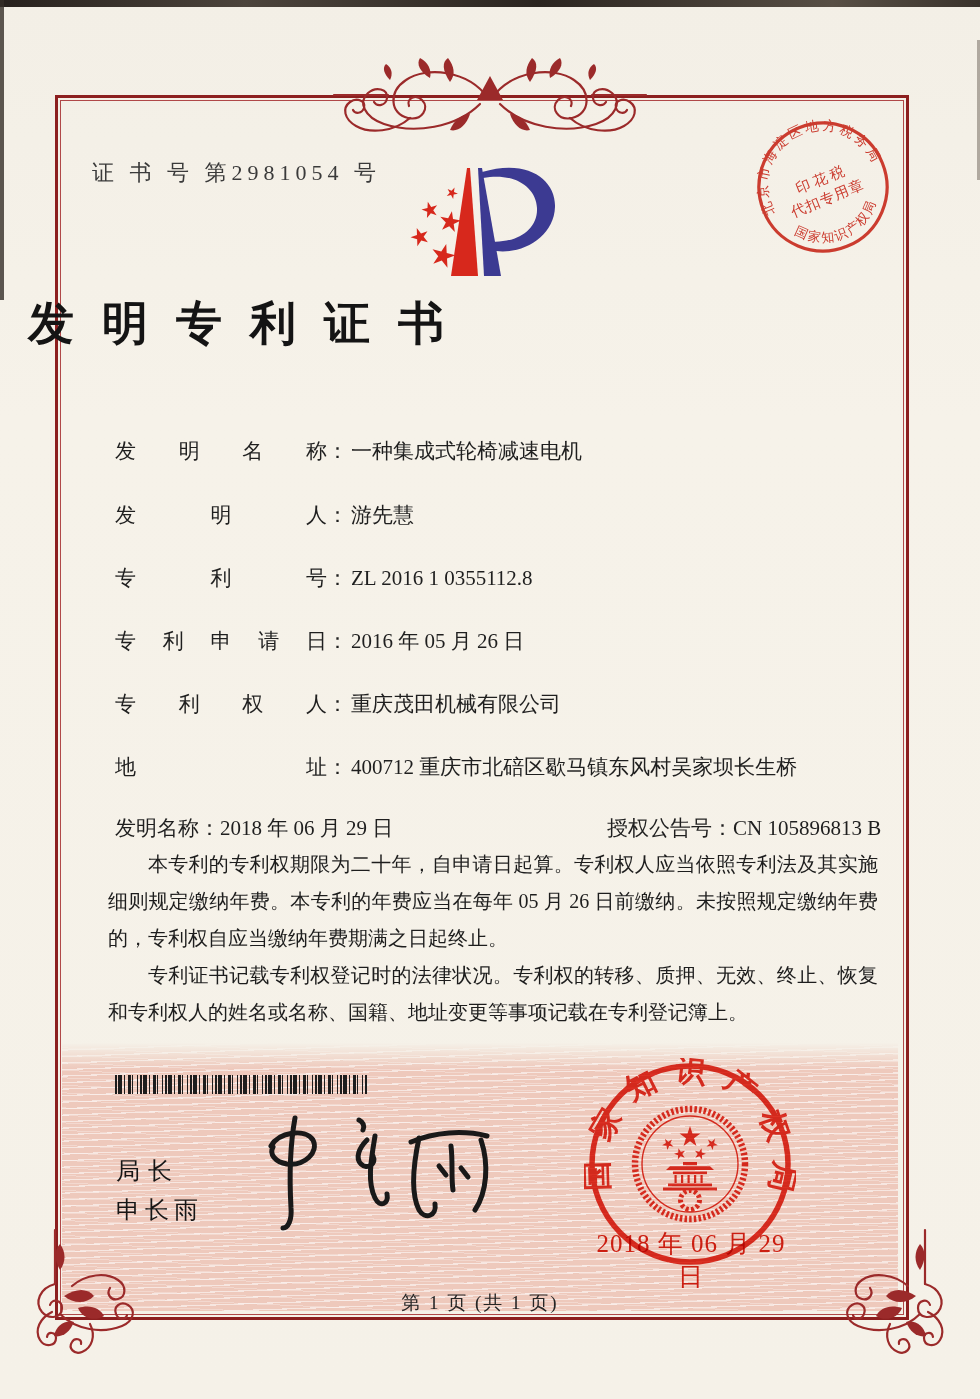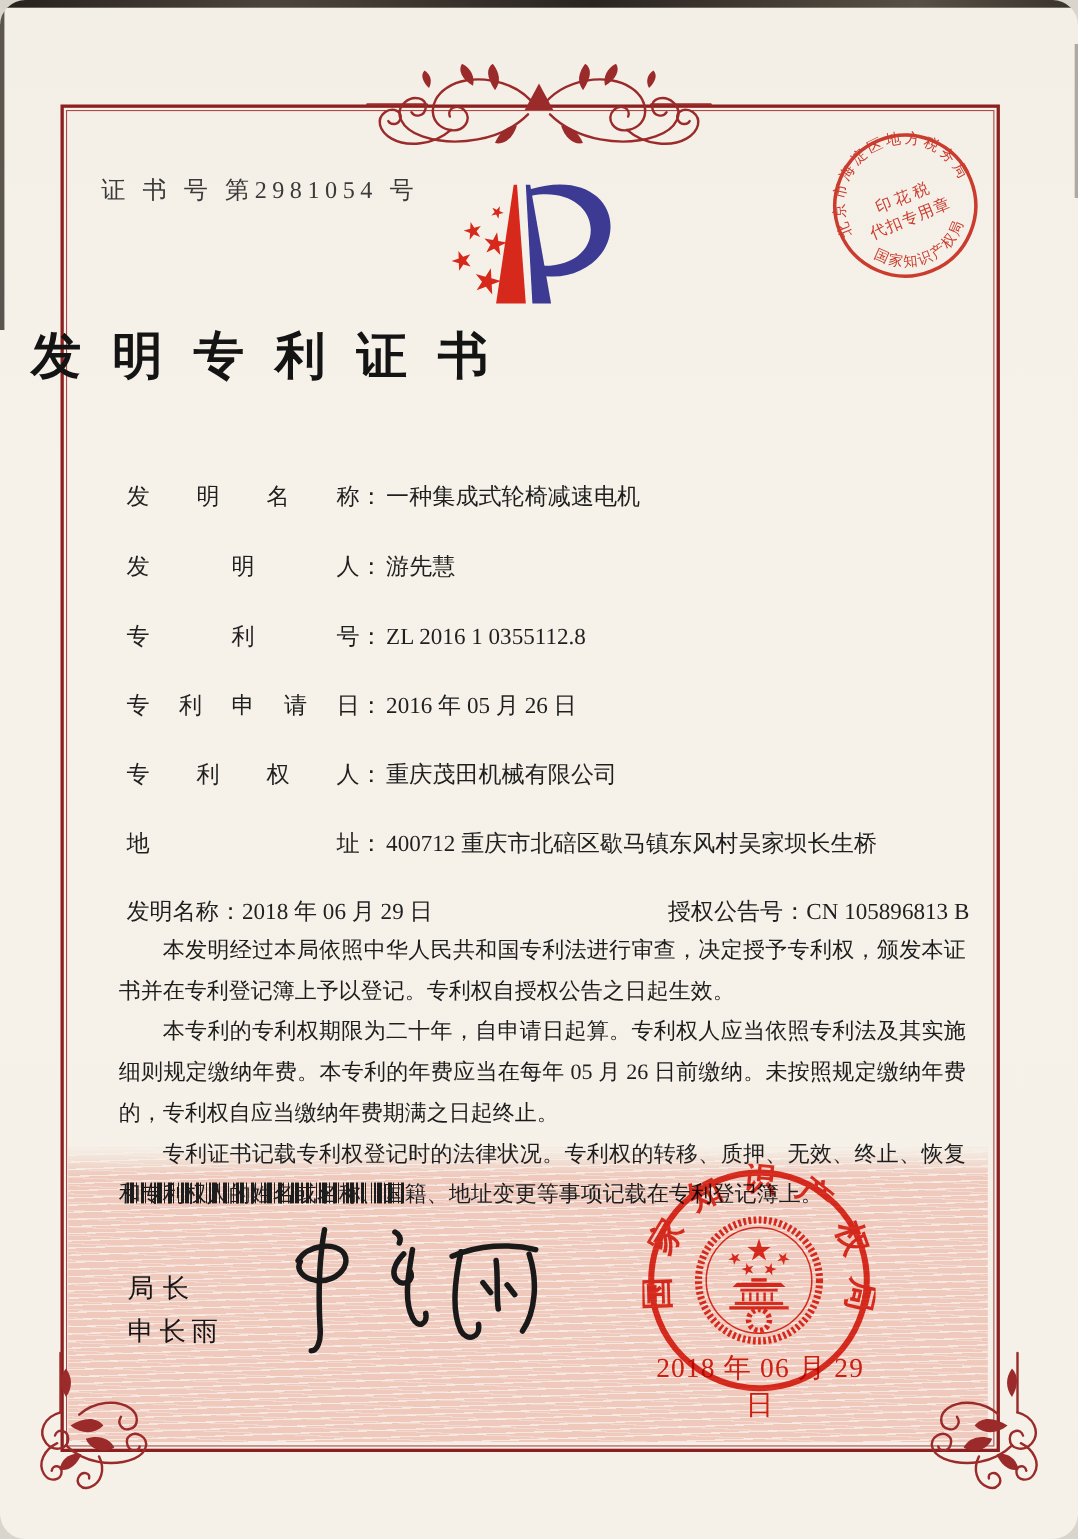--- a/index.html
+++ b/index.html
@@ -1,18 +1,18 @@
 <!DOCTYPE html>
 <html><head>
 <meta charset="utf-8">
 <style>
   html,body{margin:0;padding:0;background:#d9d5cc;}
   .page{position:relative;width:980px;height:1399px;margin:0 auto;overflow:hidden;
         background:linear-gradient(180deg,#f3efe6 0%,#f6f2e9 30%,#f5f1e8 100%);
-        font-family:"Liberation Serif","DejaVu Serif",serif;color:#222;border-radius:23px;}
+        font-family:"Liberation Serif","DejaVu Serif",serif;color:#222;}
   
   .edge-top{position:absolute;top:0;left:0;right:0;height:7px;
         background:linear-gradient(90deg,#27211d,#4c443c 25%,#2b2520 55%,#584f45 85%,#3a332c);}
   .edge-left{position:absolute;top:0;left:0;width:4px;height:300px;background:#352e28;opacity:.8;}
   .edge-right{position:absolute;top:40px;right:0;width:3px;height:140px;background:#6b6258;opacity:.5;}
 
   
   .frame{position:absolute;left:55px;top:95px;width:848px;height:1219px;border:3px solid #8c1f1f;}
   .frame-inner{position:absolute;inset:2px;border:1px solid #b04848;}
 
@@ -174,21 +174,20 @@
   </div>
 
   <div class="field-row grant-row" style="top:814px">
     <span>发明名称</span><span>：</span><span>2018 年 06 月 29 日</span>
     <span class="grant-right">
       <span>授权公告号</span><span>：</span><span>CN 105896813 B</span>
     </span>
   </div>
 
   <div class="paragraphs">
-    <p>本发明经过本局依照中华人民共和国专利法进行审查，决定授予专利权，颁发本证书并在专利登记簿上予以登记。专利权自授权公告之日起生效。</p>
     <p>本专利的专利权期限为二十年，自申请日起算。专利权人应当依照专利法及其实施细则规定缴纳年费。本专利的年费应当在每年 05 月 26 日前缴纳。未按照规定缴纳年费的，专利权自应当缴纳年费期满之日起终止。</p>
     <p>专利证书记载专利权登记时的法律状况。专利权的转移、质押、无效、终止、恢复和专利权人的姓名或名称、国籍、地址变更等事项记载在专利登记簿上。</p>
   </div>
 
   <div class="barcode"></div>
 
   <div class="director-label">局长</div>
   <div class="director-name">申长雨</div>
 
   <svg class="signature" viewBox="0 0 250 130">
@@ -231,14 +230,15 @@
         <rect x="4" y="11" width="2.2" height="8"></rect>
         <rect x="10.5" y="11" width="2.2" height="8"></rect>
         <rect x="-22" y="19.5" width="44" height="2.8"></rect>
         <rect x="-27" y="23.5" width="54" height="3"></rect>
         <circle cx="0" cy="36" r="9.5" fill="none" stroke="#e02517" stroke-width="5" stroke-dasharray="3 2.4"></circle>
       </g>
     </g>
   </svg>
   <div class="seal-date">2018 年 06 月 29 日</div>
 
+  <div class="footer-page">第 1 页 (共 1 页)</div>
 
 </div>
 
 </body></html>

